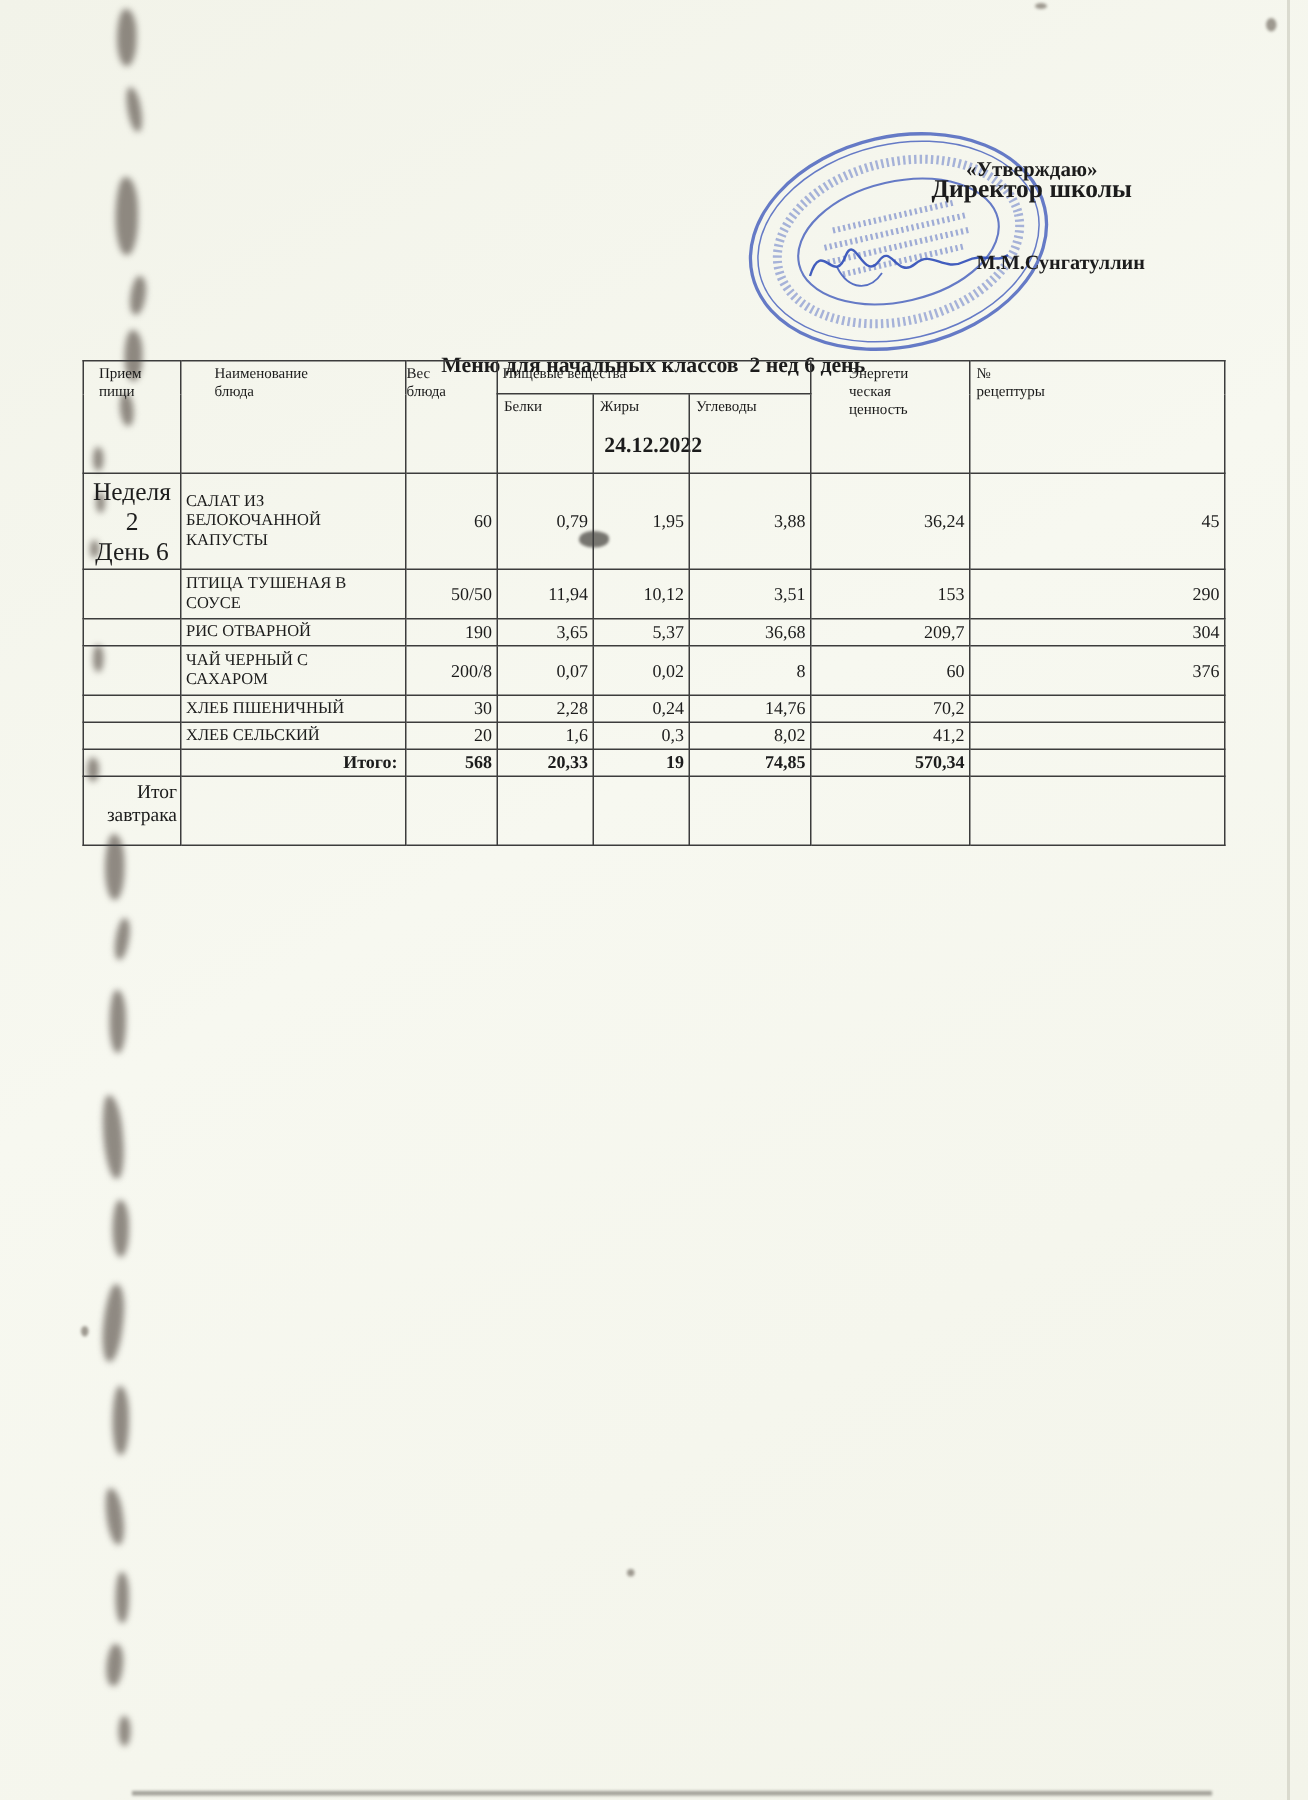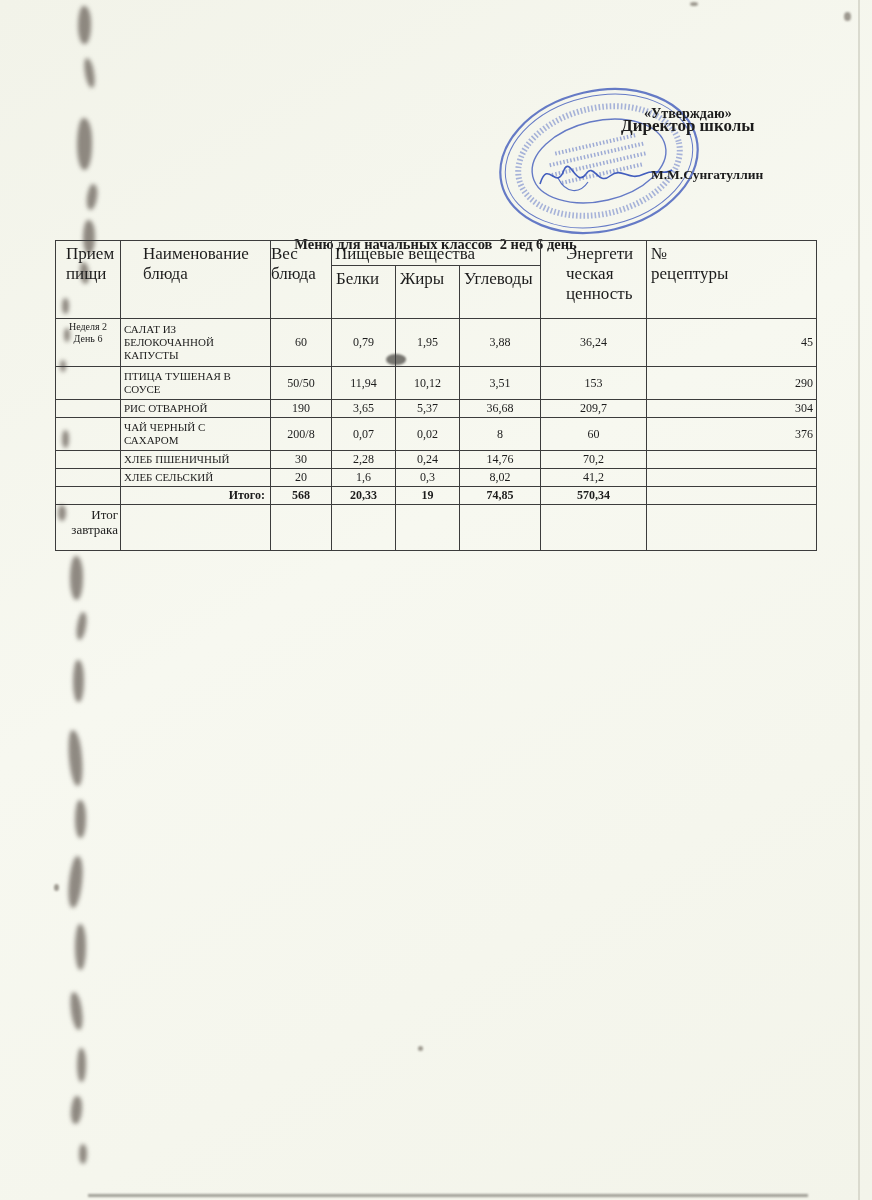--- a/index.html
+++ b/index.html
@@ -17,36 +17,36 @@
   .sig{position:absolute;left:536px;top:148px}
   .approve{position:absolute;font-weight:bold;white-space:nowrap}
   .approve.l1{left:644px;top:106px;font-size:14px}
   .approve.l2{left:621px;top:116px;font-size:17px}
   .approve.l3{left:651px;top:167px;font-size:13.5px}
   .title-block{position:absolute;left:55px;top:201px;width:761px;text-align:center;
     font-weight:bold;font-size:14.5px;line-height:1.22;white-space:pre-wrap}
   table.menu{position:absolute;left:55px;top:240px;width:761px;border-collapse:collapse;
     table-layout:fixed;font-size:12px;color:#1c1c1c}
   .menu th,.menu td{border:1px solid #3c3c3c;padding:1px 3px;font-weight:normal;overflow:hidden}
-  .menu thead th{font-size:17px;vertical-align:top;padding-top:3px;white-space:pre-line;
+  .menu thead th{font-size:10px;vertical-align:top;padding-top:3px;white-space:pre-line;
     text-align:left;line-height:1.18}
   th.meal-h{padding-left:10px}
   th.dish-h{padding-left:22px}
   th.weight-h{padding-left:0}
   th.nutr-h{text-align:center}
   th.energy-h{padding-left:25px}
   th.recipe-h{padding-left:4px}
   tr.hr1{height:22px}
   tr.hr2{height:53px}
   tr.hr2 th{padding-left:4px}
   .h48{height:48px}.h33{height:33px}.h17{height:17px}.h18{height:18px}.h46{height:46px}
-  td.meal-cell{text-align:center;vertical-align:top;white-space:pre-line;font-size:10px;
+  td.meal-cell{text-align:center;vertical-align:top;white-space:pre-line;font-size:17px;
     line-height:1.18;padding-top:2px}
   td.dish{font-size:11px;line-height:1.18;padding:2px 8px 2px 3px;vertical-align:middle;text-align:left}
-  td.num{text-align:center;vertical-align:middle}
+  td.num{text-align:right;vertical-align:middle}
   td.recipe{text-align:right;vertical-align:middle;padding-right:3px}
   tr.totals td{font-weight:bold}
   td.totals-label{text-align:right;vertical-align:middle;padding-right:5px;font-size:12px}
   td.footer-cell{white-space:pre-line;font-size:13px;vertical-align:top;text-align:right;
     padding:2px 2px 2px 5px;line-height:1.18}
 </style>
 </head>
 <body>
 
 <div class="page">
@@ -102,20 +102,21 @@
     <path d="M4 36 C 12 10, 20 44, 28 22 C 34 8, 40 40, 50 26 C 58 14, 62 38, 74 28 C 86 18, 92 34, 108 26 C 120 20, 128 28, 136 22" stroke="#2f4db8" stroke-width="1.6" fill="none" opacity="0.9"></path>
     <path d="M22 30 C 30 46, 44 46, 52 34" stroke="#2f4db8" stroke-width="1.2" fill="none" opacity="0.8"></path>
   </svg>
 
   <div class="approve l1">«Утверждаю»</div>
   <div class="approve l2">Директор школы</div>
   <div class="approve l3">М.М.Сунгатуллин</div>
 
   <div class="title-block">
     <div>Меню для начальных классов  2 нед 6 день</div>
+    <div>24.12.2022</div>
   </div>
 
   <table class="menu">
     <colgroup>
       <col style="width:65px">
         <col style="width:150px">
         <col style="width:61px">
       <col style="width:64px">
         <col style="width:64px">
         <col style="width:81px">

